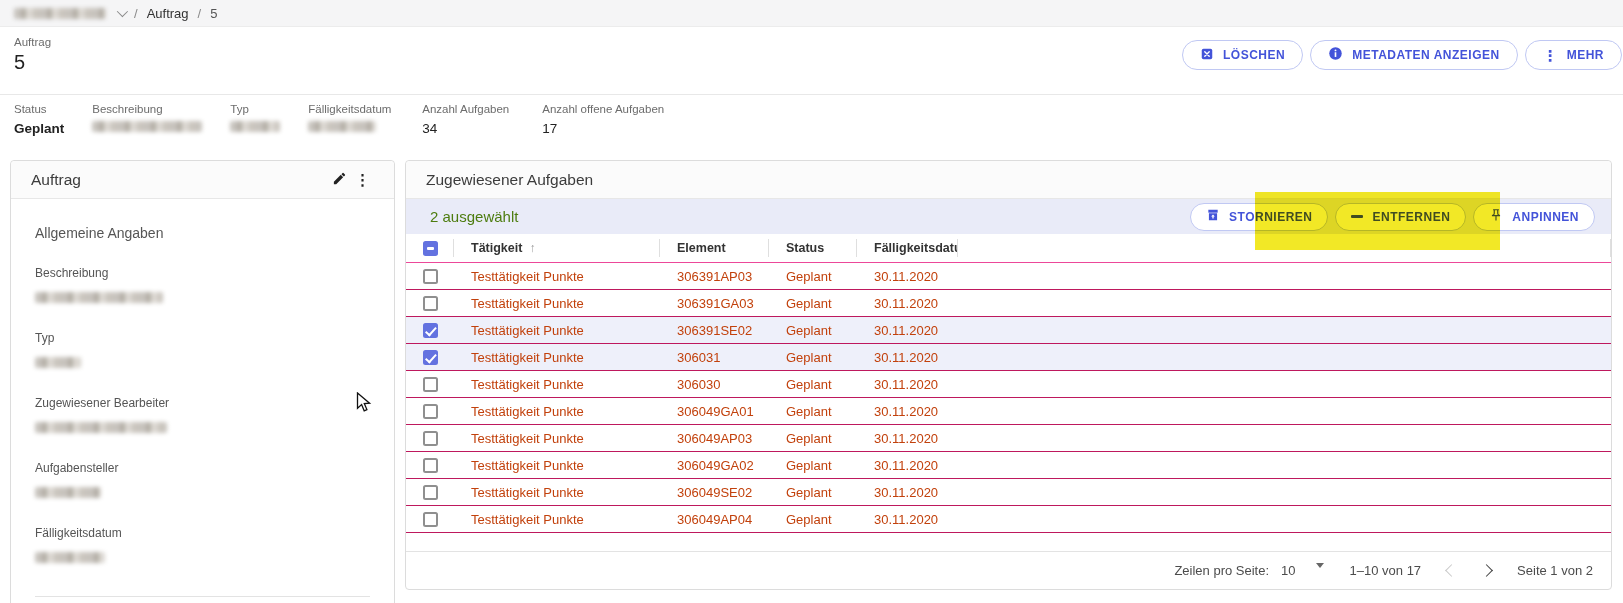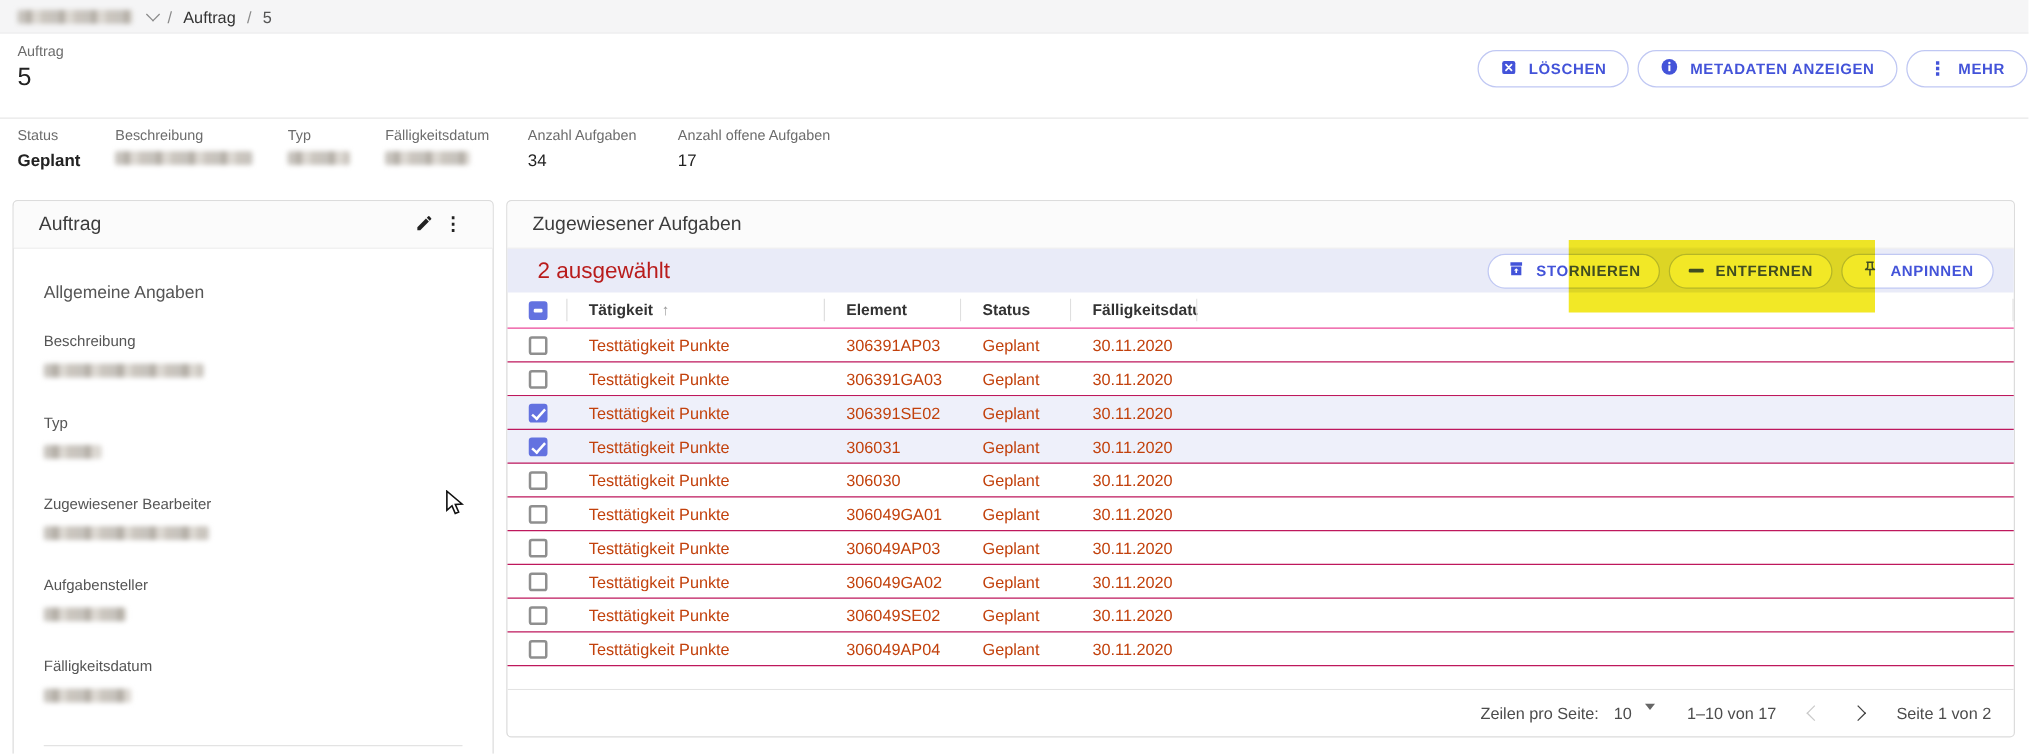--- a/index.html
+++ b/index.html
@@ -53,21 +53,21 @@
 
   
   .cl-body{padding:26px 24px 0 24px;}
   .section-title{font-size:14px;color:#555;}
   .field{margin-top:25px;}
   .field-label{font-size:12px;color:#555;margin-bottom:8px;}
   .cl-divider{border-top:1px solid #e3e3e3;margin:30px 0 0 0;}
 
   
   .selection-bar{height:35px;background:#e9ebf8;display:flex;align-items:center;padding:0 16px 0 24px;}
-  .selection-text{font-size:18px;color:#b91c1c;text-align:center;}
+  .selection-text{font-size:15px;color:#4d7c0f;text-align:center;}
   .selection-bar .spacer{flex:1;}
   .sel-actions{display:flex;gap:7px;}
 
   
   .task-table{width:100%;}
   .trow{display:grid;grid-template-columns:48px 206px 109px 88px 101px 1fr;align-items:center;
     height:26px;border-bottom:1px solid #be185d;font-size:13px;color:#c2410c;}
   .trow.thead{height:28px;font-size:12.5px;font-weight:700;color:#333;border-bottom:1px solid #ec4899;}
   .trow.selected{background:#eef0fa;}
   .cell{padding-left:17px;white-space:nowrap;overflow:hidden;}
@@ -82,21 +82,21 @@
   .cb.checked{background:#6372e0;border-color:#6372e0;}
   .cb.checked::after{content:"";position:absolute;left:3.4px;top:0.2px;width:4.4px;height:8.6px;
     border:solid #fff;border-width:0 2px 2px 0;transform:rotate(42deg);}
   .cb.indeterminate{background:#6372e0;border-color:#6372e0;}
   .cb.indeterminate::after{content:"";position:absolute;left:2px;top:4.5px;width:7px;height:2.6px;background:#fff;border-radius:1px;}
 
   
   .table-footer{position:absolute;left:0;right:0;bottom:0;height:37px;border-top:1px solid #e3e3e3;
     display:flex;align-items:center;justify-content:flex-end;gap:26px;padding-right:18px;
     font-size:13px;color:#4c4c4c;border-radius:0 0 4px 4px;}
-  .rpp{display:flex;align-items:flex-start;gap:7px;cursor:pointer;}
+  .rpp{display:flex;align-items:flex-start;gap:17px;cursor:pointer;}
   .caret-down{width:0;height:0;border-left:4px solid transparent;border-right:4px solid transparent;
     border-top:5px solid #666;display:inline-block;margin-left:3px;}
   .pg-chevs{display:flex;gap:26px;align-items:center;}
   .chev{width:8px;height:8px;border-right:1.8px solid #3f3f3f;border-bottom:1.8px solid #3f3f3f;
     display:inline-block;cursor:pointer;}
   .chev.left{transform:rotate(135deg);}
   .chev.right{transform:rotate(-45deg);}
   .chev.disabled{border-color:#c9c9c9;cursor:default;}
 
   

